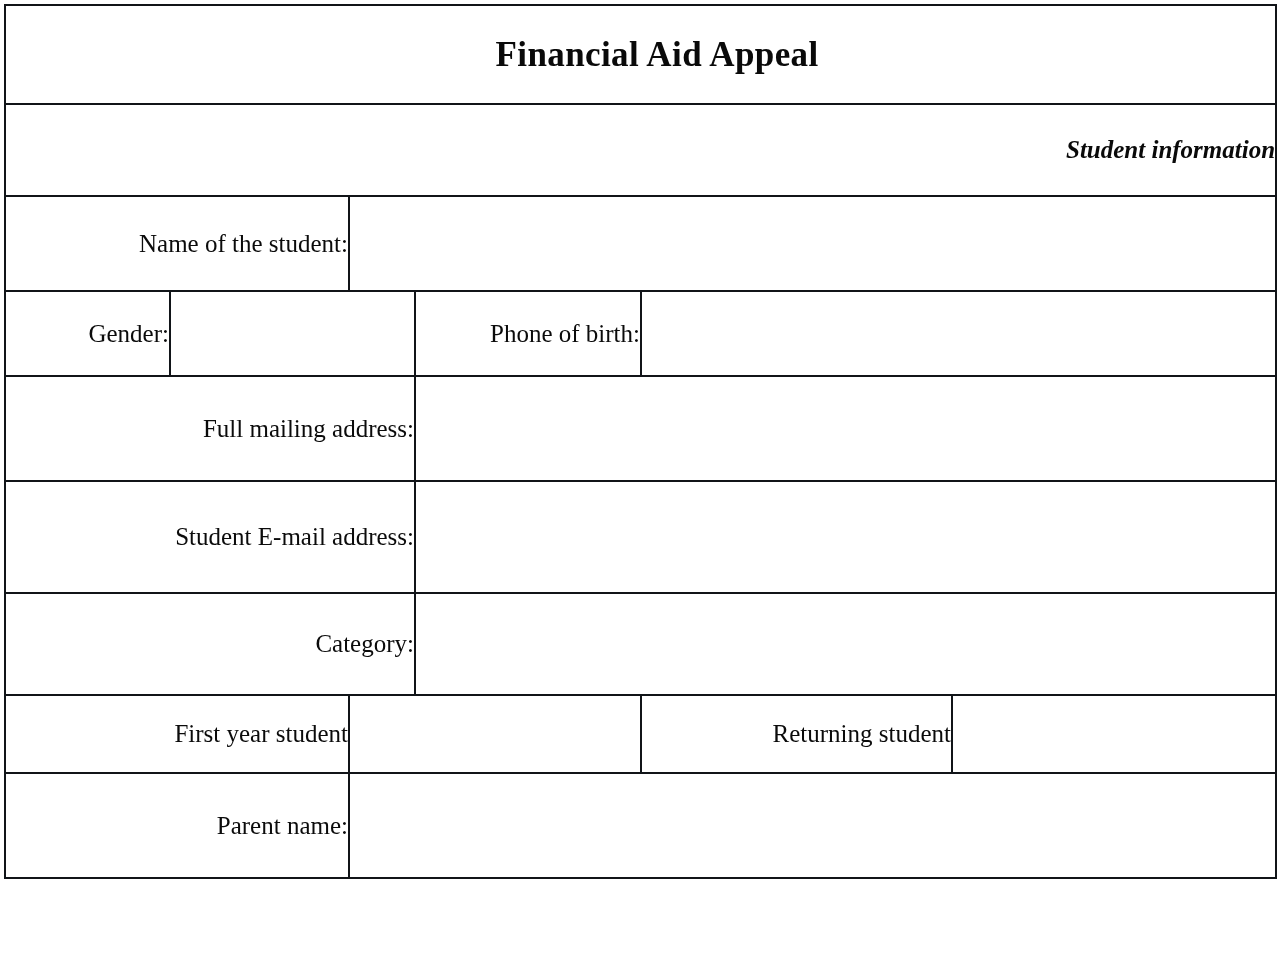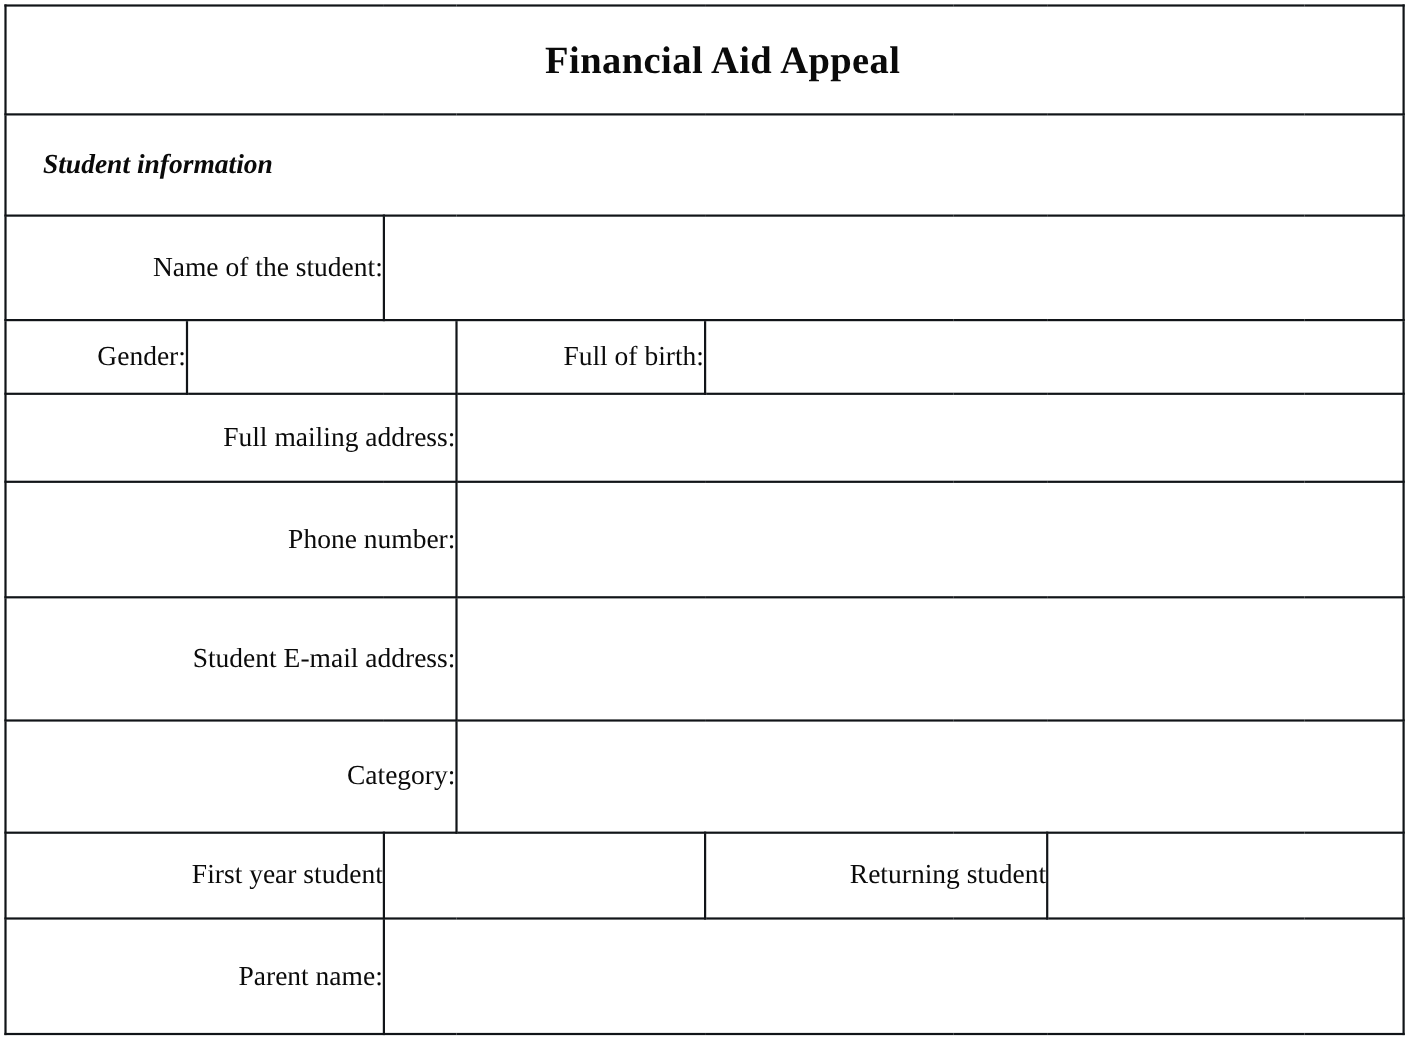--- a/index.html
+++ b/index.html
@@ -64,32 +64,33 @@
     font-size: 35px;
     font-weight: bold;
     letter-spacing: 0.4px;
     color: #0a0a0a;
   }
 
   
   td.section-cell {
     height: 92px;
     padding-left: 33px;
+    text-align: right;
   }
   .section-text {
     font-size: 25px;
     font-weight: bold;
     font-style: italic;
     color: #0a0a0a;
   }
 
   
   tr.r-name   td { height: 95px; }
-  tr.r-gender td { height: 67px; }
-  tr.r-addr   td { height: 80px; margin-left: 44px; }
+  tr.r-gender td { height: 85px; }
+  tr.r-addr   td { height: 105px; margin-left: 44px; }
   tr.r-phone  td { height: 105px; }
   tr.r-email  td { height: 112px; }
   tr.r-cat    td { height: 102px; }
   tr.r-year   td { height: 78px; }
   tr.r-parent td { height: 105px; }
 
   .label-text {
     display: block;
     white-space: nowrap;
     text-align: right;
@@ -131,38 +132,32 @@
         </td>
         <td class="fill-blank" colspan="6"></td>
       </tr>
 
       <tr class="r-gender">
         <td class="fill-blank">
           <span class="label-text">Gender:</span>
         </td>
         <td class="fill-blank" colspan="2"></td>
         <td class="fill-blank">
-          <span class="label-text">Full of birth:</span>
+          <span class="label-text">Phone of birth:</span>
         </td>
         <td class="fill-blank" colspan="4"></td>
       </tr>
 
       <tr class="r-addr">
         <td class="fill-label" colspan="3">
           <span class="label-text">Full mailing address:</span>
         </td>
         <td class="fill-blank" colspan="5"></td>
       </tr>
 
-      <tr class="r-phone">
-        <td class="fill-blank" colspan="3">
-          <span class="label-text">Phone number:</span>
-        </td>
-        <td class="fill-blank" colspan="5"></td>
-      </tr>
 
       <tr class="r-email">
         <td class="fill-label" colspan="3">
           <span class="label-text">Student E-mail address:</span>
         </td>
         <td class="fill-blank" colspan="5"></td>
       </tr>
 
       <tr class="r-cat">
         <td class="fill-blank" colspan="3">

